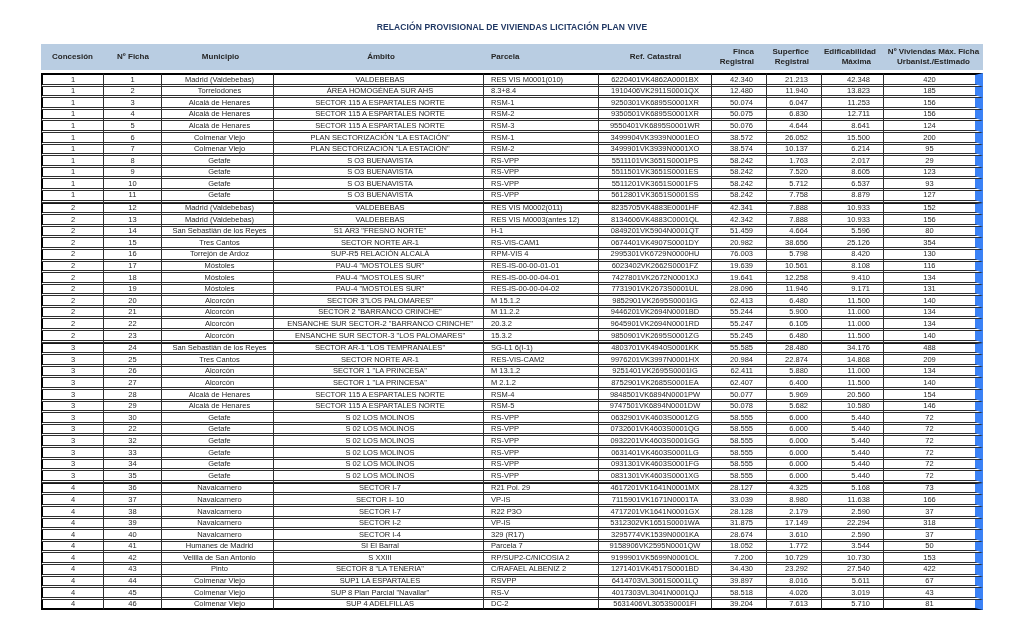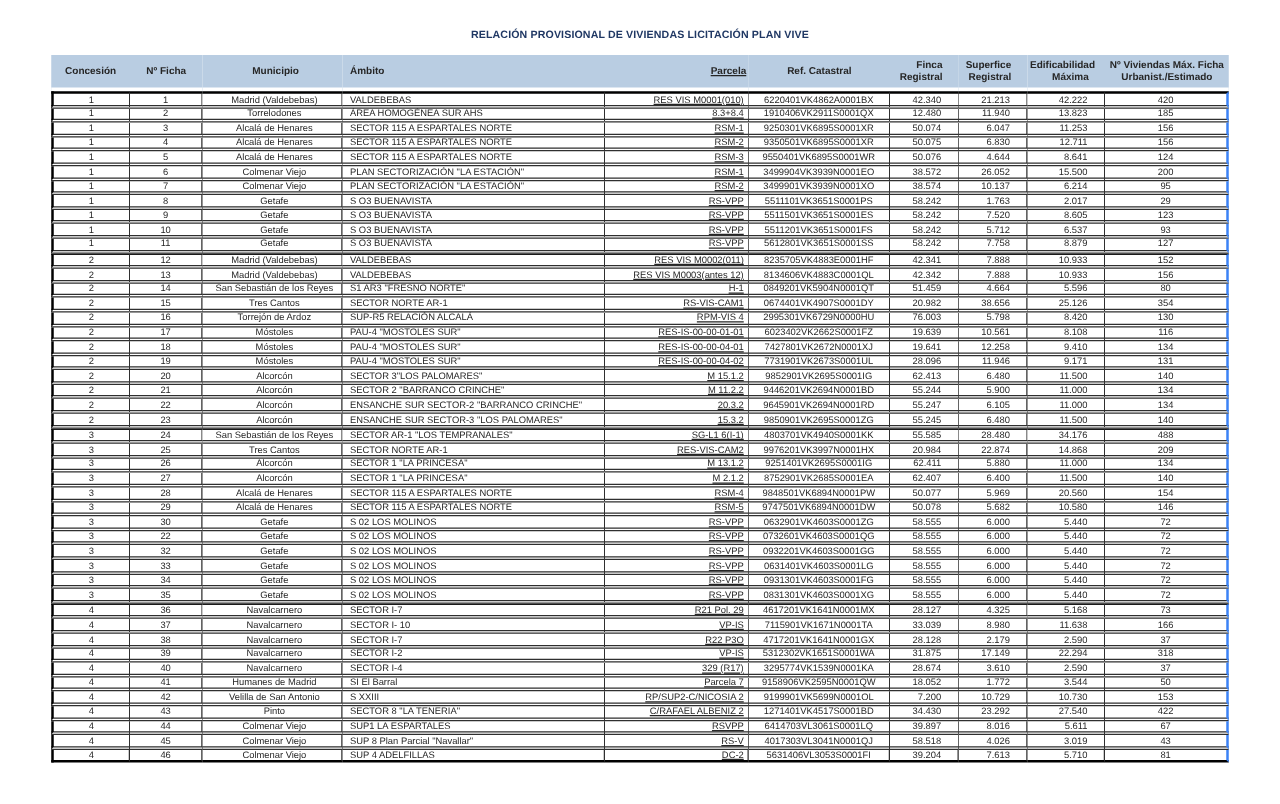--- a/index.html
+++ b/index.html
@@ -19,29 +19,29 @@
     background:var(--hdr-bg,#b9cde2); font-size:8px; font-weight:bold; color:#262626;
     vertical-align:middle; text-align:center; padding:3px 2px; height:20px;
     border:none; border-bottom:3px solid #ffffff; line-height:1.25;
   }
   tbody td {
     font-size:7.5px; line-height:1; height:8.6px; padding:0 3px;
     white-space:nowrap; vertical-align:middle;
     border-bottom:3px double #2f2f2f; border-right:1px solid #2f2f2f;
   }
   tbody td:first-child { border-left:2px solid #000; }
-  tbody td:last-child  { border-right:2px solid #3b82f6; }
+  tbody td:last-child  { border-right:8px solid #3b82f6; }
   tbody tr:first-child td { border-top:2px solid #000; }
   tbody tr.group-start td { border-top:1.5px solid #1a1a1a; }
   tbody tr:last-child td { border-bottom:2.5px solid #000; }
   
   .col0,.col1,.col5,.col9 { text-align:center; }
   .col2 { text-align:center; padding-left:7px; }
-  .col3 { text-align:left; padding-left:6px;margin-top:26px; }
-  .col4 { text-align:right; padding-left:7px;text-decoration:underline; }
+  .col3 { text-align:center; padding-left:6px;margin-top:26px; }
+  .col4 { text-align:left; padding-left:7px; }
   .col6,.col7,.col8 { text-align:right; padding-right:13px; }
 </style>
 </head>
 <body>
 
 <div class="page">
   <div class="title" style="color: rgb(32, 56, 100);">RELACIÓN PROVISIONAL DE VIVIENDAS LICITACIÓN PLAN VIVE</div>
 
   <table class="sheet">
     <colgroup>
@@ -73,21 +73,21 @@
     <tbody>
         <tr>
           <td class="col0">1</td>
           <td class="col1">1</td>
           <td class="col2">Madrid (Valdebebas)</td>
           <td class="col3">VALDEBEBAS</td>
           <td class="col4">RES VIS M0001(010)</td>
           <td class="col5">6220401VK4862A0001BX</td>
           <td class="col6">42.340</td>
           <td class="col7">21.213</td>
-          <td class="col8">42.222</td>
+          <td class="col8">42.348</td>
           <td class="col9">420</td>
         </tr>
         <tr>
           <td class="col0">1</td>
           <td class="col1">2</td>
           <td class="col2">Torrelodones</td>
           <td class="col3">ÁREA HOMOGÉNEA SUR AHS</td>
           <td class="col4">8.3+8.4</td>
           <td class="col5">1910406VK2911S0001QX</td>
           <td class="col6">12.480</td>

